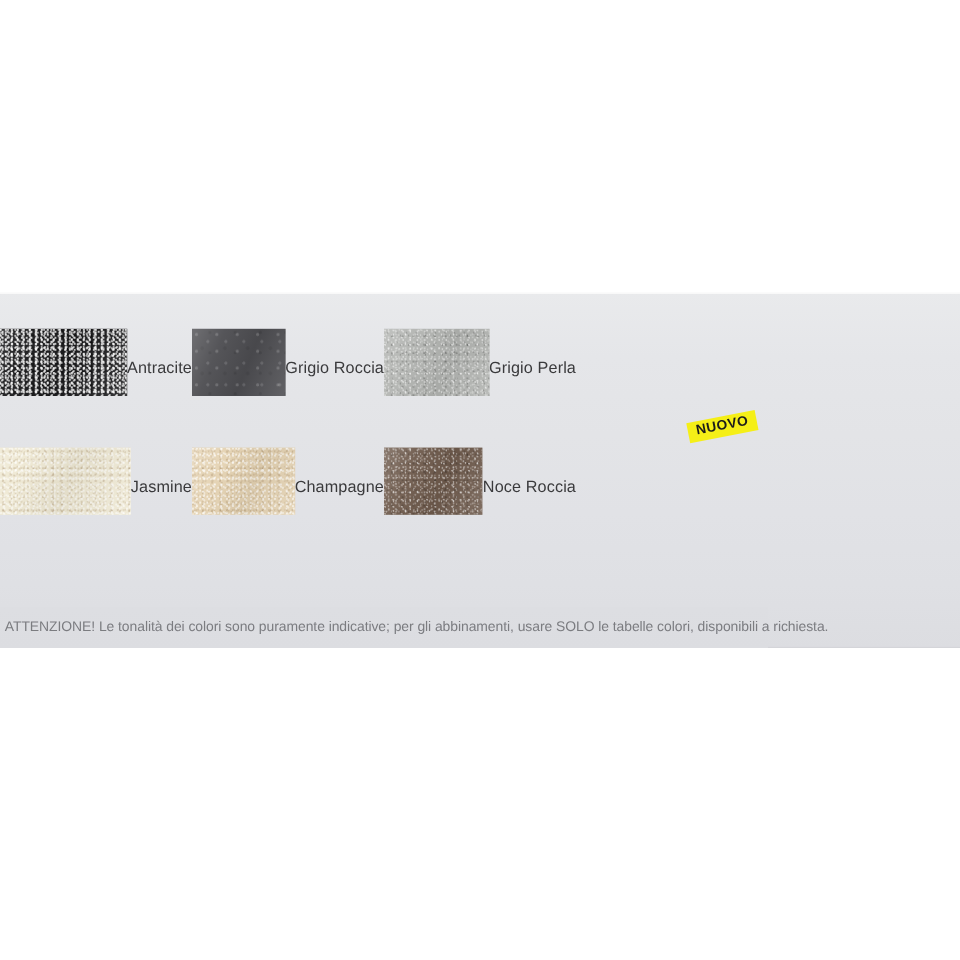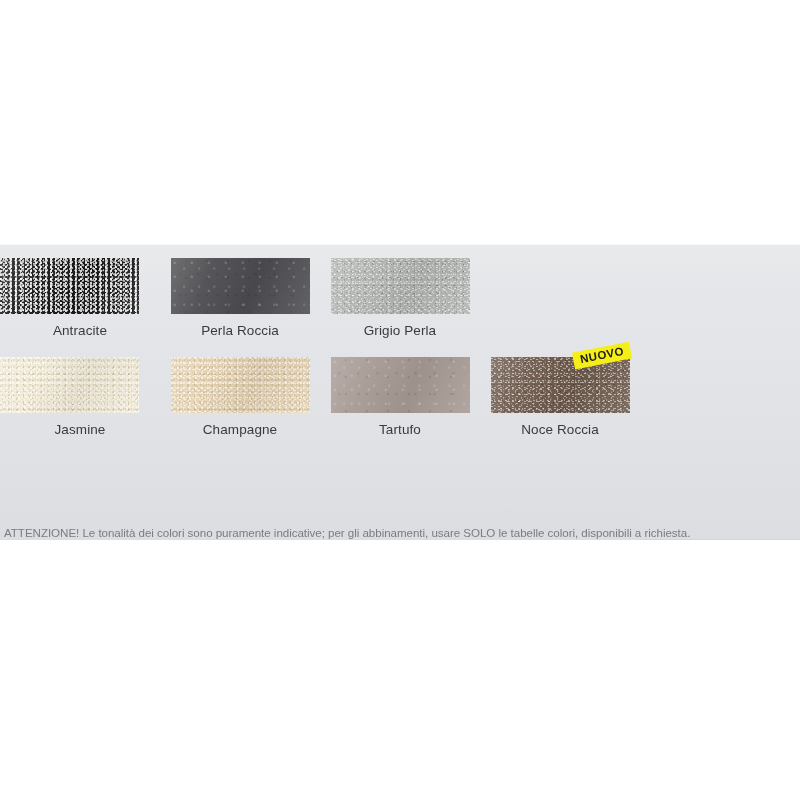--- a/index.html
+++ b/index.html
@@ -43,21 +43,20 @@
   }
 
   #row1 { top: 14px;  height: 88px; }
   #row2 { top: 113px; height: 88px; }
 
   .cell {
     position: relative;
     width: 160px;
     height: 88px;
     display: flex;
-    flex-direction: column;
     align-items: center;
   }
 
   .swatch {
     position: relative;
     width: 139px;
     height: 56px;
     overflow: hidden;
     background-repeat: repeat;
   }
@@ -165,21 +164,21 @@
   }
 
   
   #disclaimer-strip {
     position: absolute;
     left: 0;
     top: 506px;
     width: 640px;
     height: 34px;
     display: flex;
-    align-items: flex-end;
+    align-items: center;
     background: linear-gradient(180deg, #dddee2 0%, #dcdde1 100%);
   }
 
   #disclaimer-text {
     padding-left: 4px;
     padding-right: 4px;
     font-size: 11.6px;
     line-height: 14px;
     color: #7b7c80;
     white-space: nowrap;
@@ -216,21 +215,21 @@
           <div class="tex sheen"></div>
         </div>
         <div class="label">Antracite</div>
       </div>
 
       <div class="cell">
         <div class="swatch" style="background-color: rgb(76, 76, 80);">
           <div class="tex smooth"></div>
           <div class="tex sheen"></div>
         </div>
-        <div class="label">Perla Roccia</div>
+        <div class="label">Grigio Roccia</div>
       </div>
 
 
       <div class="cell">
         <div class="swatch" style="background-color: rgb(177, 179, 176);">
           <div class="tex fine"></div>
           <div class="tex sheen"></div>
         </div>
         <div class="label">Grigio Perla</div>
       </div>
@@ -249,27 +248,20 @@
       </div>
 
       <div class="cell">
         <div class="swatch" style="background-color: rgb(228, 210, 178);">
           <div class="tex sandy"></div>
           <div class="tex sheen"></div>
         </div>
         <div class="label">Champagne</div>
       </div>
 
-      <div class="cell">
-        <div class="swatch" style="background-color: rgb(166, 153, 147);">
-          <div class="tex smooth"></div>
-          <div class="tex sheen"></div>
-        </div>
-        <div class="label">Tartufo</div>
-      </div>
 
       <div class="cell">
         <div class="swatch" style="background-color: rgb(110, 90, 76);">
           <div class="tex fine"></div>
           <div class="tex sheen"></div>
         </div>
         <div class="label">Noce Roccia</div>
       </div>
 
 

